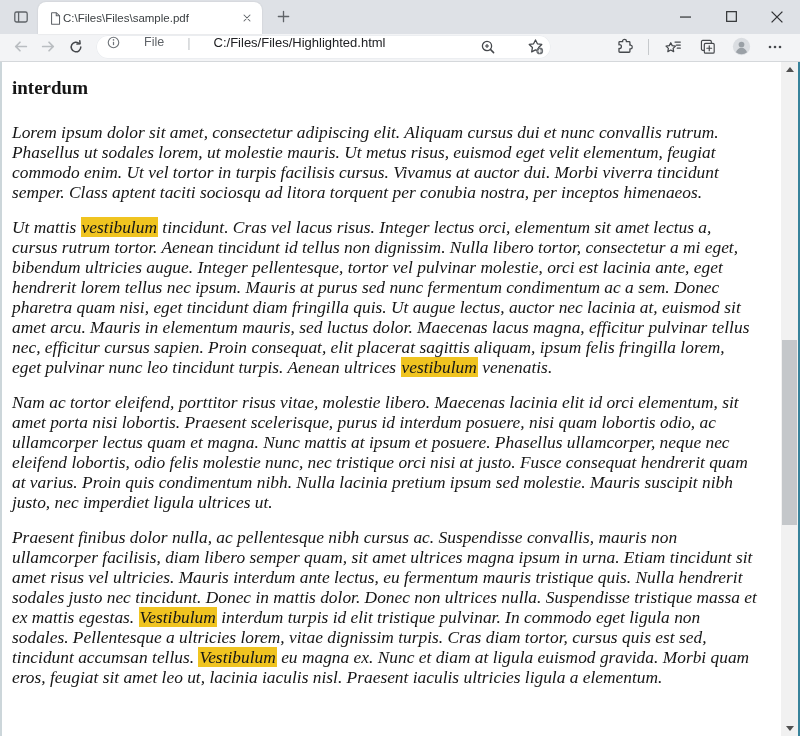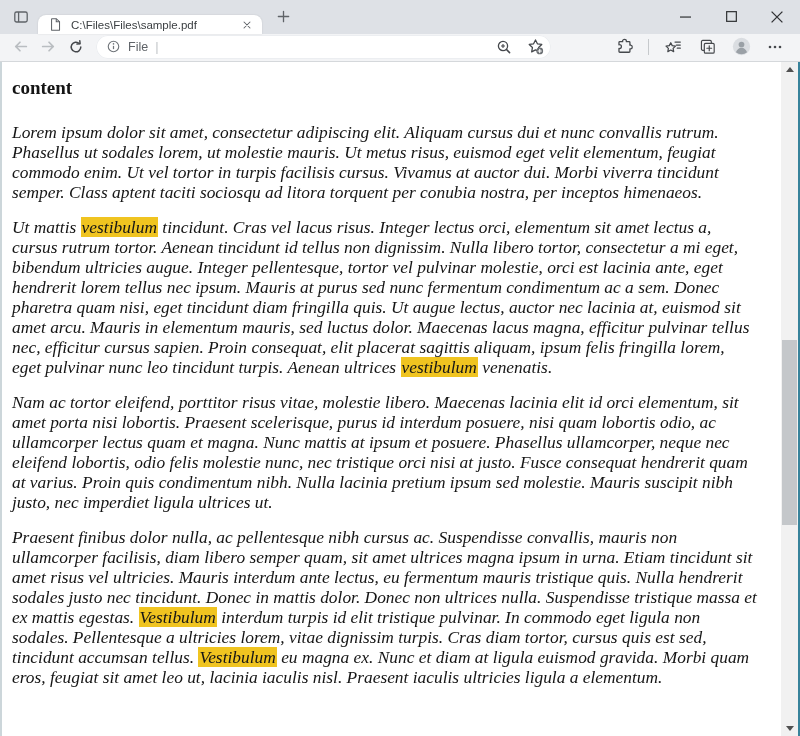--- a/index.html
+++ b/index.html
@@ -6,37 +6,37 @@
   html,body { background:#fff; }
   body { font-family:"Liberation Sans","DejaVu Sans",sans-serif; }
   .window { position:relative; width:800px; height:736px; overflow:hidden; background:#fff; }
 
   
   .tabstrip { position:relative; display:flex; align-items:flex-end; height:34px;
               background:#dee1e6; padding-left:6px; }
   .btn { background:transparent; border:none; display:flex; align-items:center;
          justify-content:center; cursor:pointer; padding:0; }
   .tab-actions { width:26px; height:26px; margin:0 4px 4px 2px; border-radius:6px; }
-  .tab { height:19px; width:224px; background:#fff; border-radius:8px 8px 0 0;
-         display:flex; align-items:center; padding:0 6px 0 10px; gap:8px;
+  .tab { height:32px; width:224px; background:#fff; border-radius:8px 8px 0 0;
+         display:flex; align-items:center; padding:0 6px 0 10px; 
          box-shadow:0 0 2px rgba(0,0,0,.12); cursor:pointer; }
   .tab-title { flex:1; font-size:11.5px; color:#3c4043; white-space:nowrap;
                overflow:hidden; text-align:left; }
   .tab-close { width:18px; height:18px; border-radius:4px; }
   .new-tab { width:26px; height:26px; margin:0 0 5px 8px; border-radius:6px; }
   .win-controls { position:absolute; top:0; right:0; height:33px; display:flex; }
   .win-btn { width:46px; height:33px; }
 
   
   .toolbar { height:28px; background:#f3f4f6; display:flex; align-items:center;
              padding:0 10px 2px 6px; border-bottom:1px solid #d5d8db; }
   .nav-btn { width:28px; height:26px; border-radius:6px; }
   .addressbar { width:455px; height:24px; background:#fff; border-radius:13px;
-                display:flex; align-items:center; padding:0 4px 0 10px; margin-left:6px;
-                gap:7px; box-shadow:inset 0 0 0 1px #eceef1; cursor:text; }
+                display:flex; align-items:flex-start; padding:0 4px 0 10px; margin-left:6px;
+                gap:23px; box-shadow:inset 0 0 0 1px #eceef1; cursor:text; }
   .file-label { font-size:12.5px; color:#5f6368; }
   .addr-sep { font-size:13px; color:#c3c6c9; }
   .url-text { font-size:13px; color:#202124; white-space:nowrap; }
   .addr-spacer { flex:1; }
   .addr-icon-btn { width:24px; height:24px; border-radius:50%; }
   .cluster { margin-left:auto; display:flex; align-items:center; gap:4px; }
   .icon-btn { width:30px; height:26px; border-radius:6px; }
   .cluster-divider { width:1px; height:16px; background:#c6c9cc; margin:0 5px; }
 
   
@@ -155,20 +155,21 @@
     <div class="addressbar">
       <span>
         <svg width="15" height="15" viewBox="0 0 16 16">
             <circle cx="8" cy="8" r="5.6" fill="none" stroke="#70757a" stroke-width="1.2"></circle>
             <line x1="8" y1="7.3" x2="8" y2="10.8" stroke="#70757a" stroke-width="1.3"></line>
             <circle cx="8" cy="5.2" r="0.85" fill="#70757a"></circle>
           </svg>
       </span>
       <span class="file-label">File</span>
       <span class="addr-sep">|</span>
+      <span class="url-text">C:/Files/Files/Highlighted.html</span>
       <span class="addr-spacer"></span>
       <button class="btn addr-icon-btn">
         <span>
           <svg width="16" height="16" viewBox="0 0 16 16">
               <circle cx="7" cy="7" r="4.6" fill="none" stroke="#45484c" stroke-width="1.3"></circle>
               <line x1="10.4" y1="10.4" x2="13.6" y2="13.6" stroke="#45484c" stroke-width="1.5" stroke-linecap="round"></line>
               <line x1="5.1" y1="7" x2="8.9" y2="7" stroke="#45484c" stroke-width="1.1"></line>
               <line x1="7" y1="5.1" x2="7" y2="8.9" stroke="#45484c" stroke-width="1.1"></line>
             </svg>
         </span>
@@ -226,21 +227,21 @@
               <circle cx="8" cy="8" r="1.3" fill="#45484c"></circle>
               <circle cx="13" cy="8" r="1.3" fill="#45484c"></circle>
             </svg>
         </span>
       </button>
     </div>
   </div>
 
   <div class="content">
     <div class="doc">
-      <h3>content</h3>
+      <h3>interdum</h3>
 
     <p>Lorem ipsum dolor sit amet, consectetur adipiscing elit. Aliquam cursus dui et nunc convallis rutrum. Phasellus ut sodales lorem, ut molestie mauris. Ut metus risus, euismod eget velit elementum, feugiat commodo enim. Ut vel tortor in turpis facilisis cursus. Vivamus at auctor dui. Morbi viverra tincidunt semper. Class aptent taciti sociosqu ad litora torquent per conubia nostra, per inceptos himenaeos.</p>
         <p>Ut mattis <mark style="background: rgb(240, 196, 32);">vestibulum</mark> tincidunt. Cras vel lacus risus. Integer lectus orci, elementum sit amet lectus a, cursus rutrum tortor. Aenean tincidunt id tellus non dignissim. Nulla libero tortor, consectetur a mi eget, bibendum ultricies augue. Integer pellentesque, tortor vel pulvinar molestie, orci est lacinia ante, eget hendrerit lorem tellus nec ipsum. Mauris at purus sed nunc fermentum condimentum ac a sem. Donec pharetra quam nisi, eget tincidunt diam fringilla quis. Ut augue lectus, auctor nec lacinia at, euismod sit amet arcu. Mauris in elementum mauris, sed luctus dolor. Maecenas lacus magna, efficitur pulvinar tellus nec, efficitur cursus sapien. Proin consequat, elit placerat sagittis aliquam, ipsum felis fringilla lorem, eget pulvinar nunc leo tincidunt turpis. Aenean ultrices <mark style="background: rgb(240, 196, 32);">vestibulum</mark> venenatis.</p>
         <p>Nam ac tortor eleifend, porttitor risus vitae, molestie libero. Maecenas lacinia elit id orci elementum, sit amet porta nisi lobortis. Praesent scelerisque, purus id interdum posuere, nisi quam lobortis odio, ac ullamcorper lectus quam et magna. Nunc mattis at ipsum et posuere. Phasellus ullamcorper, neque nec eleifend lobortis, odio felis molestie nunc, nec tristique orci nisi at justo. Fusce consequat hendrerit quam at varius. Proin quis condimentum nibh. Nulla lacinia pretium ipsum sed molestie. Mauris suscipit nibh justo, nec imperdiet ligula ultrices ut.</p>
         <p>Praesent finibus dolor nulla, ac pellentesque nibh cursus ac. Suspendisse convallis, mauris non ullamcorper facilisis, diam libero semper quam, sit amet ultrices magna ipsum in urna. Etiam tincidunt sit amet risus vel ultricies. Mauris interdum ante lectus, eu fermentum mauris tristique quis. Nulla hendrerit sodales justo nec tincidunt. Donec in mattis dolor. Donec non ultrices nulla. Suspendisse tristique massa et ex mattis egestas. <mark style="background: rgb(240, 196, 32);">Vestibulum</mark> interdum turpis id elit tristique pulvinar. In commodo eget ligula non sodales. Pellentesque a ultricies lorem, vitae dignissim turpis. Cras diam tortor, cursus quis est sed, tincidunt accumsan tellus. <mark style="background: rgb(240, 196, 32);">Vestibulum</mark> eu magna ex. Nunc et diam at ligula euismod gravida. Morbi quam eros, feugiat sit amet leo ut, lacinia iaculis nisl. Praesent iaculis ultricies ligula a elementum.</p>
       </div>
 
     <div class="scrollbar">
       <button class="sb-btn up"><span></span></button>
       <div class="sb-thumb"></div>

